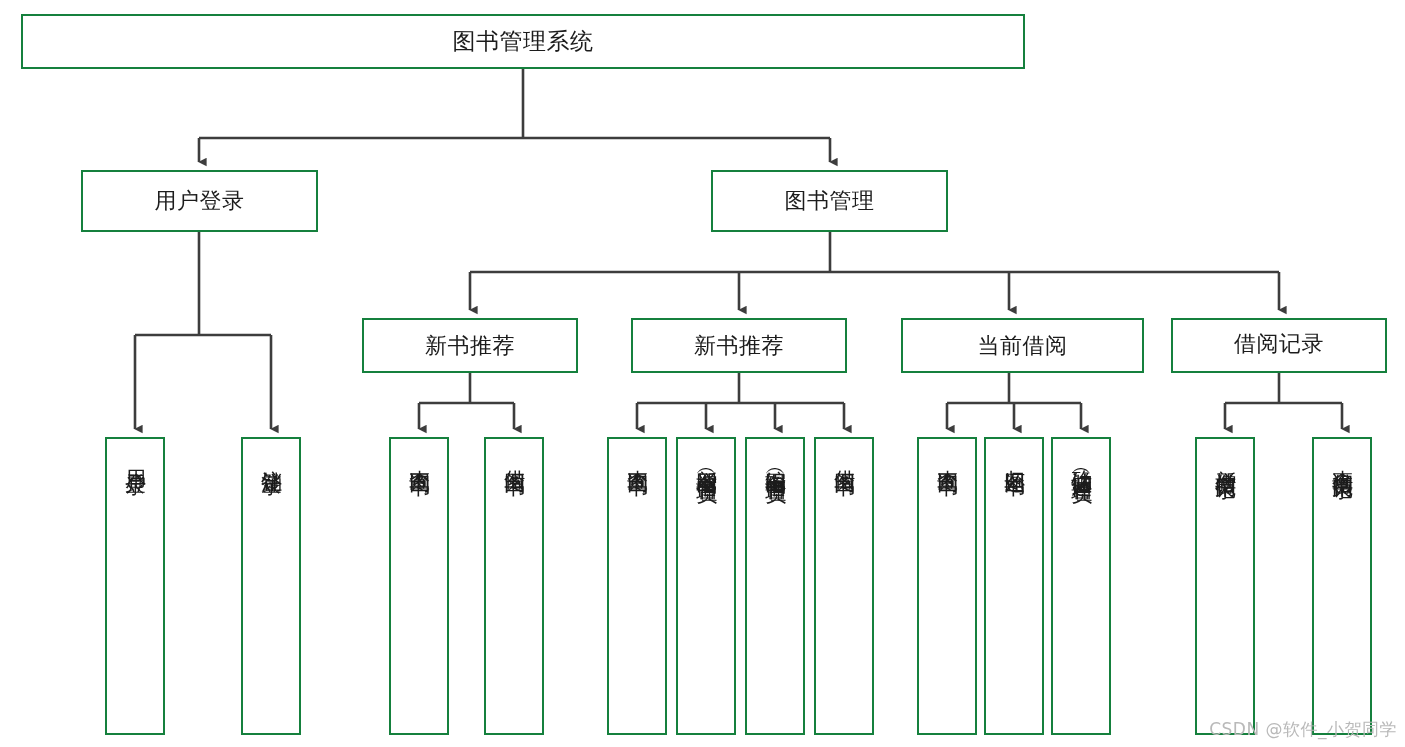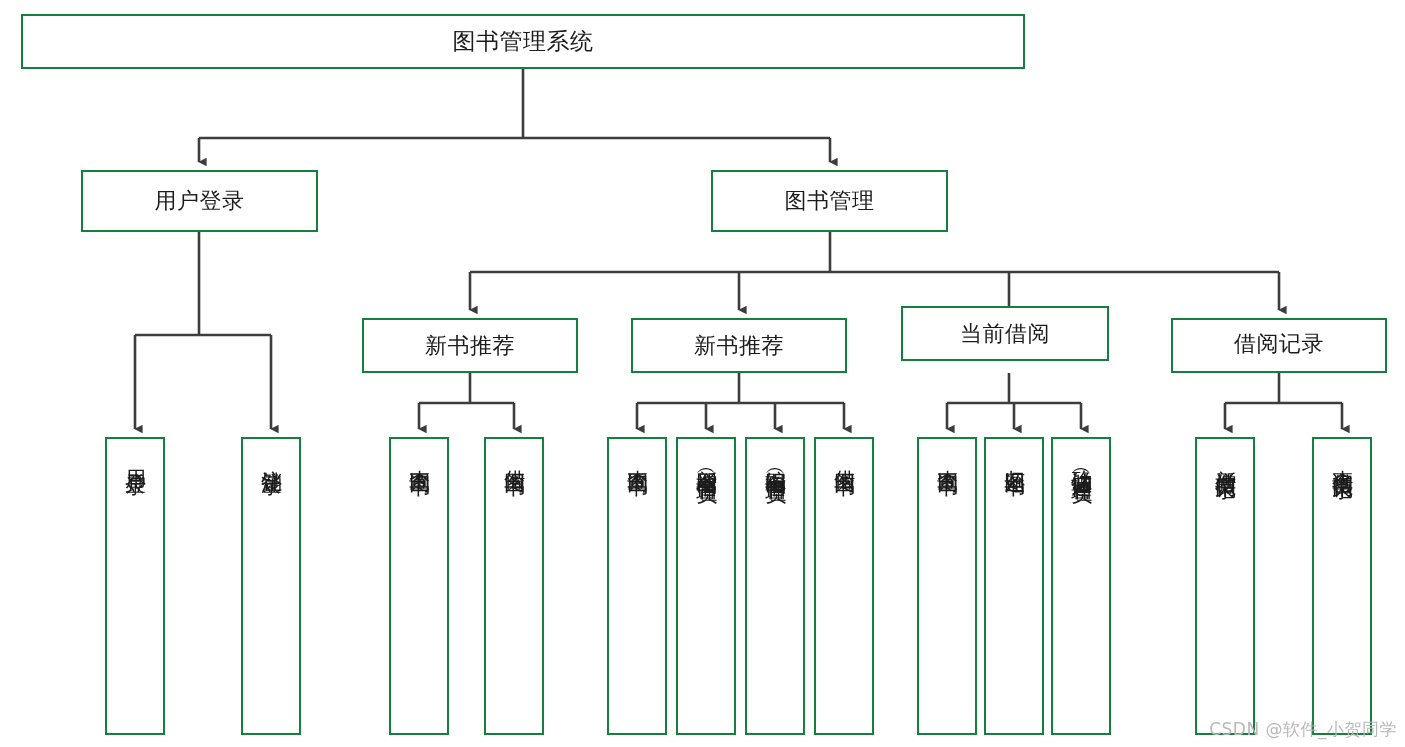--- a/index.html
+++ b/index.html
@@ -140,21 +140,21 @@
   <div class="node horiz" style="left:711px; top:170px; width:237px; height:62px;">
     <span class="label">图书管理</span>
   </div>
 
   <div class="node horiz" style="left:362px; top:318px; width:216px; height:55px;">
     <span class="label">新书推荐</span>
   </div>
   <div class="node horiz" style="left:631px; top:318px; width:216px; height:55px;">
     <span class="label">新书推荐</span>
   </div>
-  <div class="node horiz" style="left:901px; top:306px; width:208px; height:55px;">
+  <div class="node horiz" style="left:901px; top:318px; width:243px; height:55px;">
     <span class="label">当前借阅</span>
   </div>
   <div class="node horiz" style="left:1171px; top:318px; width:216px; height:55px;font-family:Liberation Mono, monospace;">
     <span class="label">借阅记录</span>
   </div>
 
   <div class="node vert" style="left:105px; top:437px; width:60px; height:298px;">
     <span class="label">用户登录</span>
   </div>
   <div class="node vert" style="left:241px; top:437px; width:60px; height:298px;">

